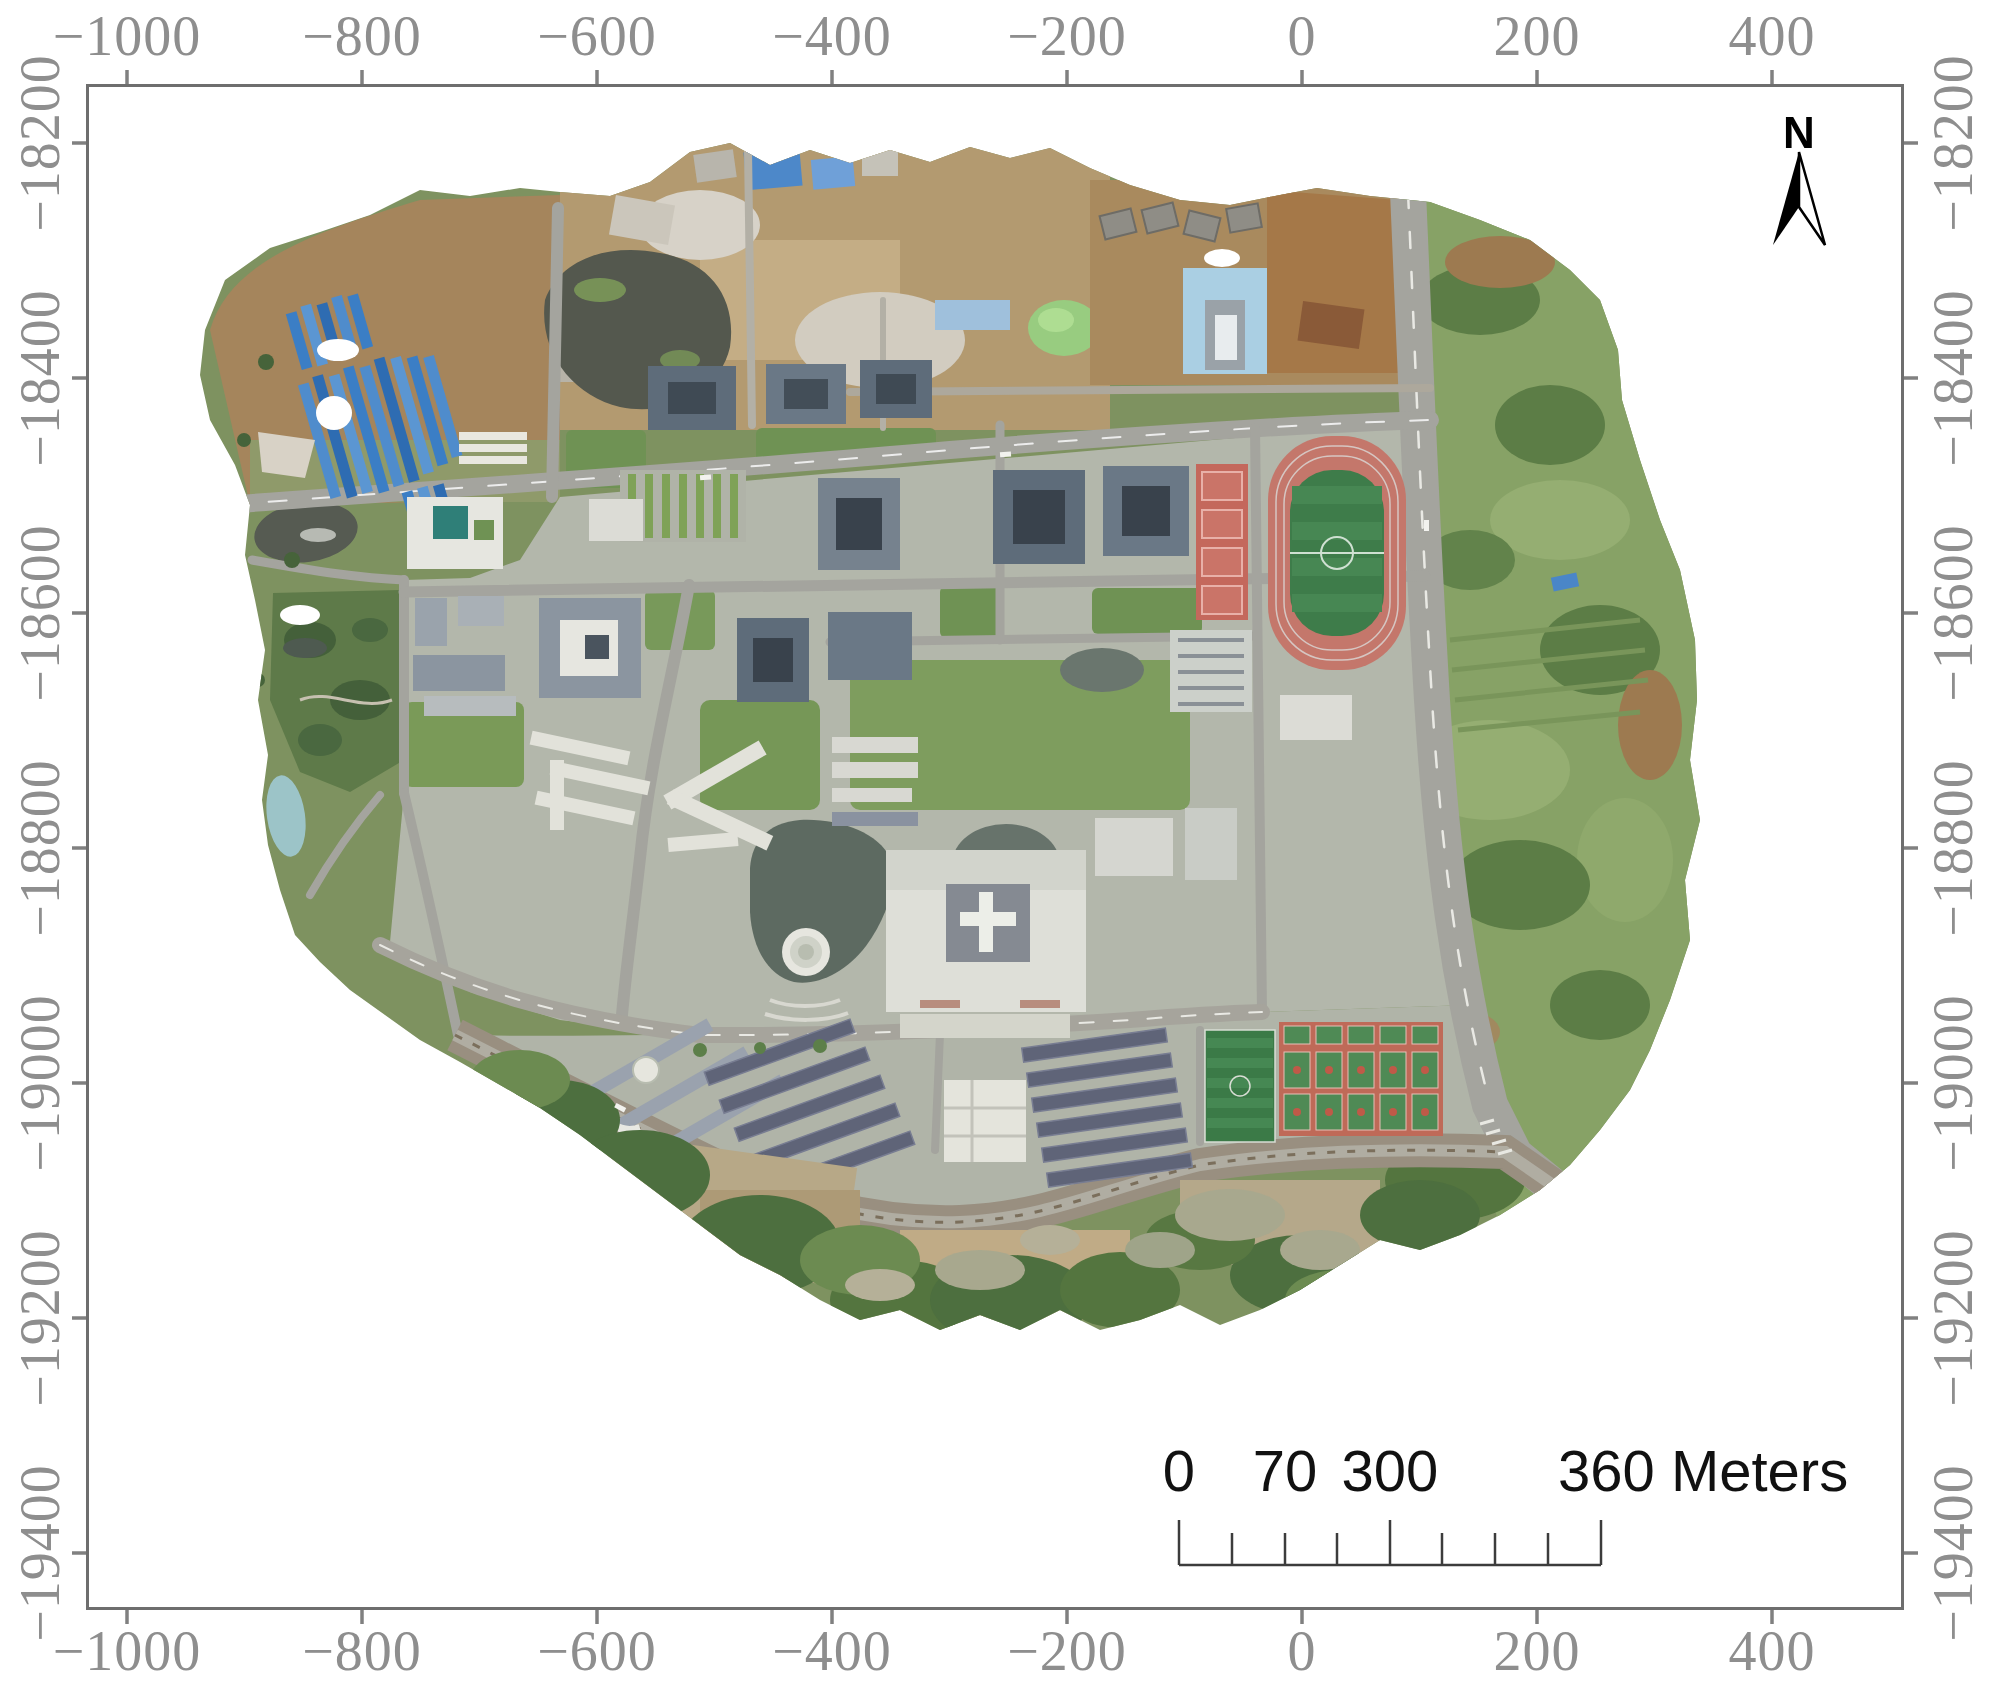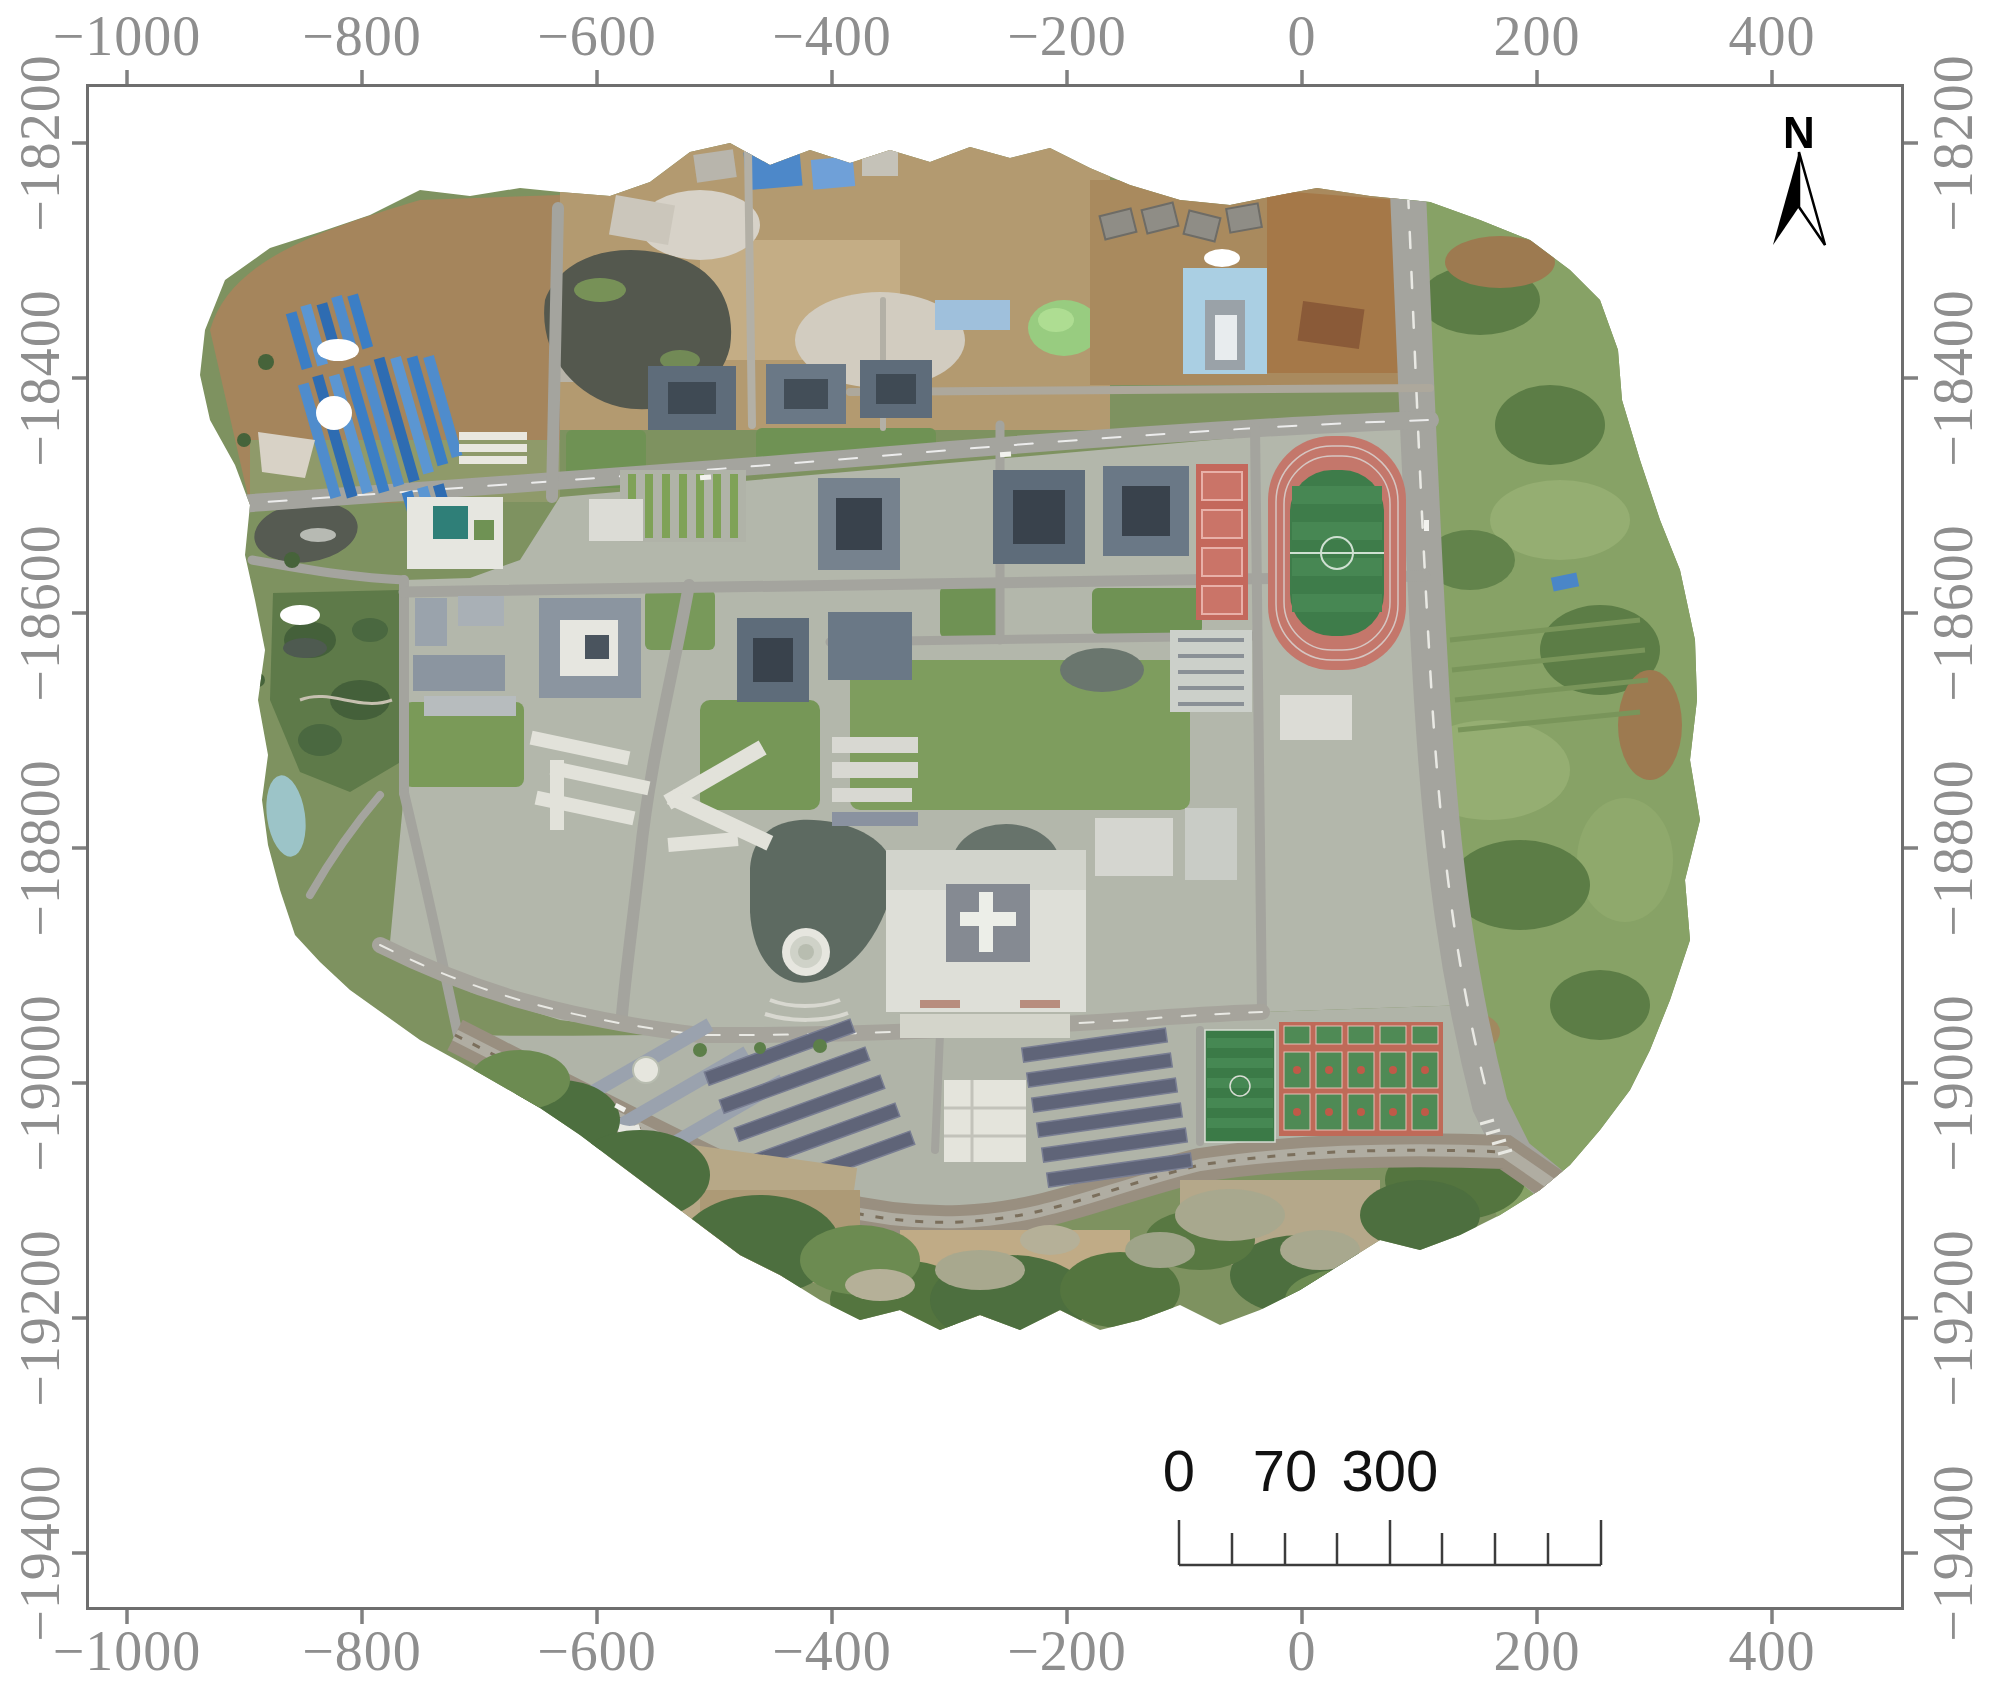--- a/index.html
+++ b/index.html
@@ -510,14 +510,15 @@
       <line x1="1285" y1="1533" x2="1285" y2="1565"></line>
       <line x1="1337" y1="1533" x2="1337" y2="1565"></line>
       <line x1="1442" y1="1533" x2="1442" y2="1565"></line>
       <line x1="1495" y1="1533" x2="1495" y2="1565"></line>
       <line x1="1548" y1="1533" x2="1548" y2="1565"></line>
     </g>
   </svg>
   <span class="sb-label" style="left:1179px;top:1470px">0</span>
   <span class="sb-label" style="left:1285px;top:1470px">70</span>
   <span class="sb-label" style="left:1390px;top:1470px">300</span>
+  <span class="sb-label end" style="left:1558px;top:1470px">360 Meters</span>
 
 </div>
 
 </body></html>

